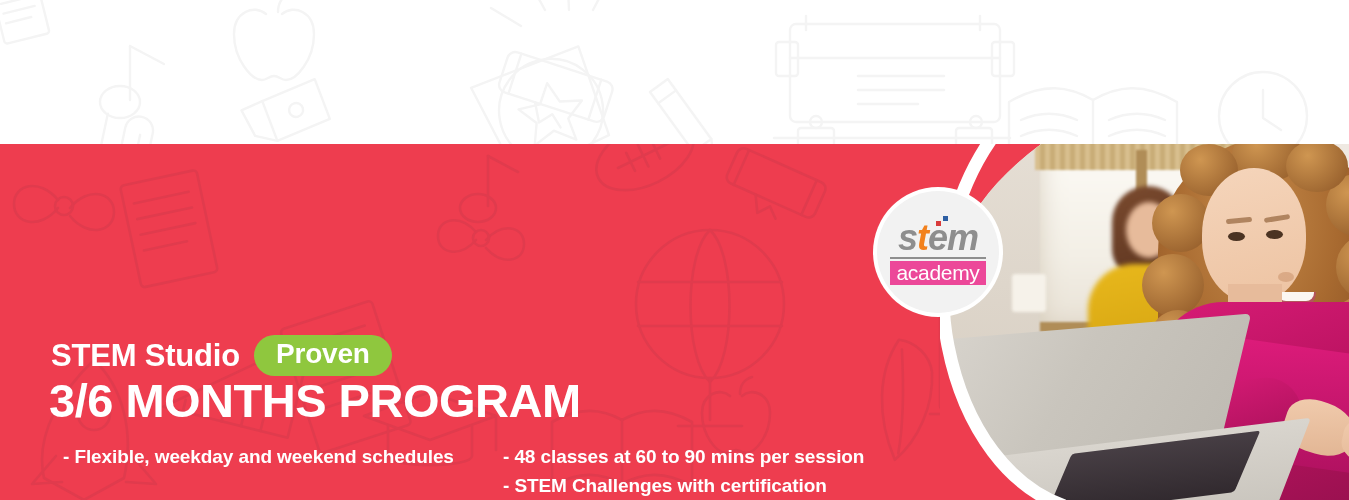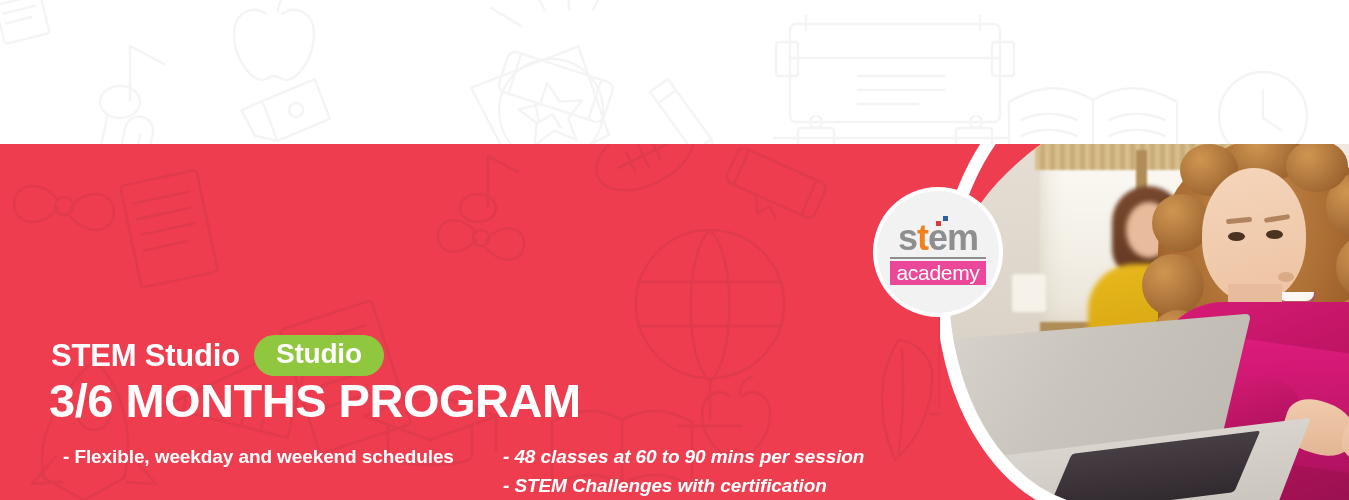--- a/index.html
+++ b/index.html
@@ -265,20 +265,21 @@
   .logo-inner { width: 96px; text-align: center; }
   .logo-stem {
     font-family: "Liberation Sans", sans-serif;
     font-weight: bold;
     font-size: 36px;
     line-height: 1;
     color: #8e8e8e;
     letter-spacing: -1px;
     position: relative;
     display: inline-block;
+    font-style: italic;
   }
   .logo-stem .t-orange { color: #f2811d; }
   .logo-dot {
     position: absolute;
     width: 5px; height: 5px;
   }
   .logo-dot.red { background: #d93b3b; left: 38px; top: 1px; }
   .logo-dot.blue { background: #2e5fa3; left: 45px; top: -4px; }
   .logo-rule {
     width: 96px; height: 2px; background: #8e8e8e; margin: 1px auto 2px;
@@ -333,21 +334,21 @@
   .bullets {
     position: absolute;
     top: 298px;
     color: #ffffff;
     font-size: 19px;
     font-weight: bold;
     letter-spacing: -0.1px;
     margin-left: 12px;
   }
   .bullets.col-left { left: 51px; }
-  .bullets.col-right { left: 491px; font-style: italic; }
+  .bullets.col-right { left: 491px; }
   .bullets .bullet-item {
     line-height: 29px;
     white-space: nowrap;
   }
 </style>
 </head>
 <body>
 
 <div class="banner">
 
@@ -545,21 +546,21 @@
 
         <g transform="translate(1300,392) rotate(-30)">
           <path d="M0 0h20v66H0z"></path>
           <path d="M0 66 L10 84 L20 66"></path>
         </g>
       </g>
     </svg>
 
     <div class="headline-row">
       <span class="headline-1">STEM Studio</span>
-      <span class="badge-online">Studio</span>
+      <span class="badge-online">Proven</span>
     </div>
     <div class="headline-2">3/6 MONTHS PROGRAM</div>
 
     <div class="bullets col-left">
       <div class="bullet-item">- Flexible, weekday and weekend schedules</div>
 
     </div>
     <div class="bullets col-right">
       <div class="bullet-item">- 48 classes at 60 to 90 mins per session</div>
       <div class="bullet-item">- STEM Challenges with certification</div>

